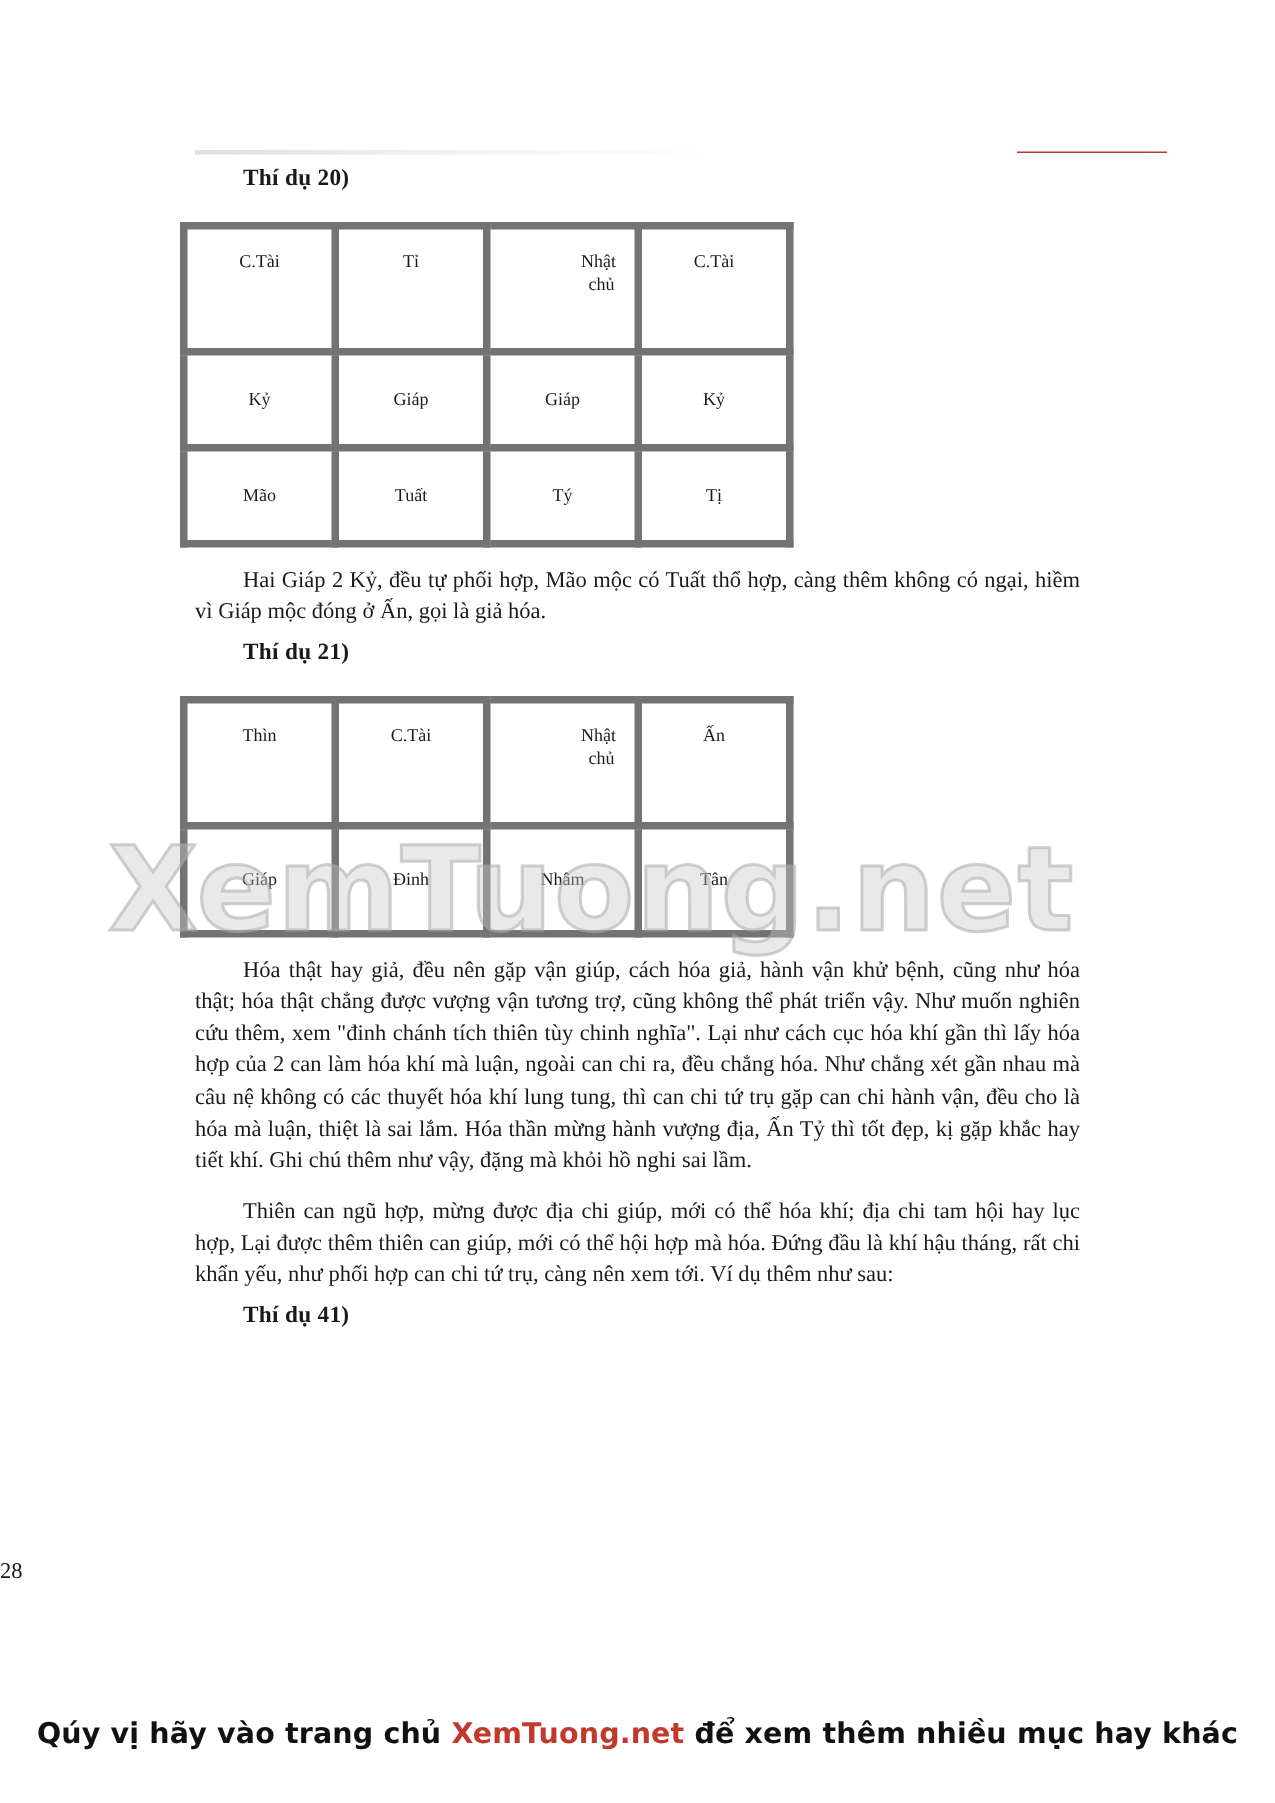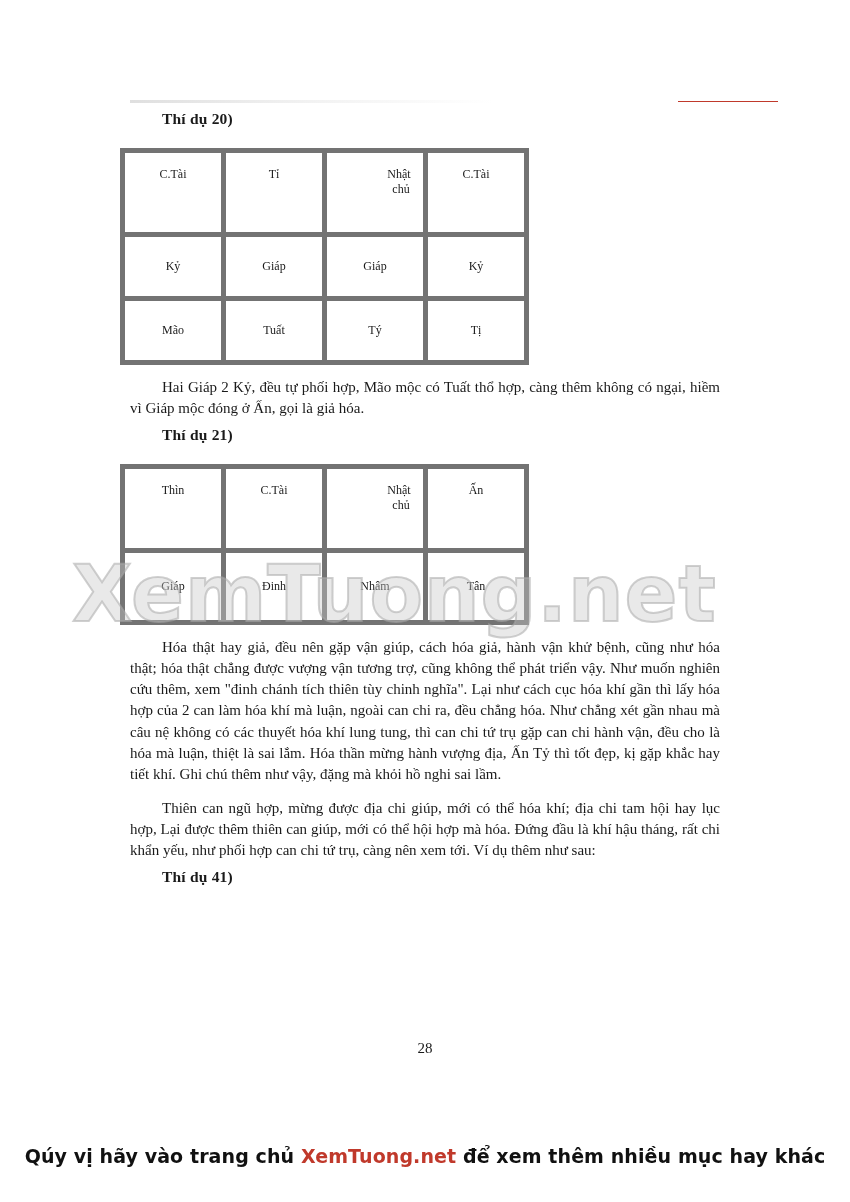--- a/index.html
+++ b/index.html
@@ -104,21 +104,20 @@
     text-shadow: 0 0 1px rgba(200,200,200,0.4);
     white-space: nowrap;
     pointer-events: none;
     line-height: 92px;
   }
   .page-number {
     position: absolute;
     top: 1040px;
     left: 0;
     width: 850px;
-    text-align: center;
     font-size: 15px;
   }
   .footer-bar {
     position: absolute;
     left: 0;
     top: 1145px;
     width: 850px;
     text-align: center;
   }
   .footer-rule {

